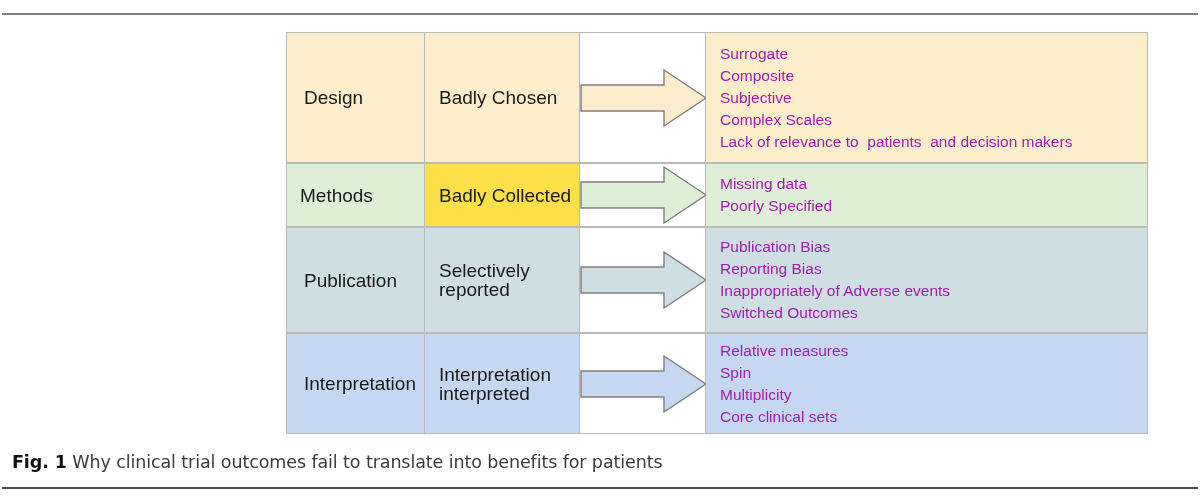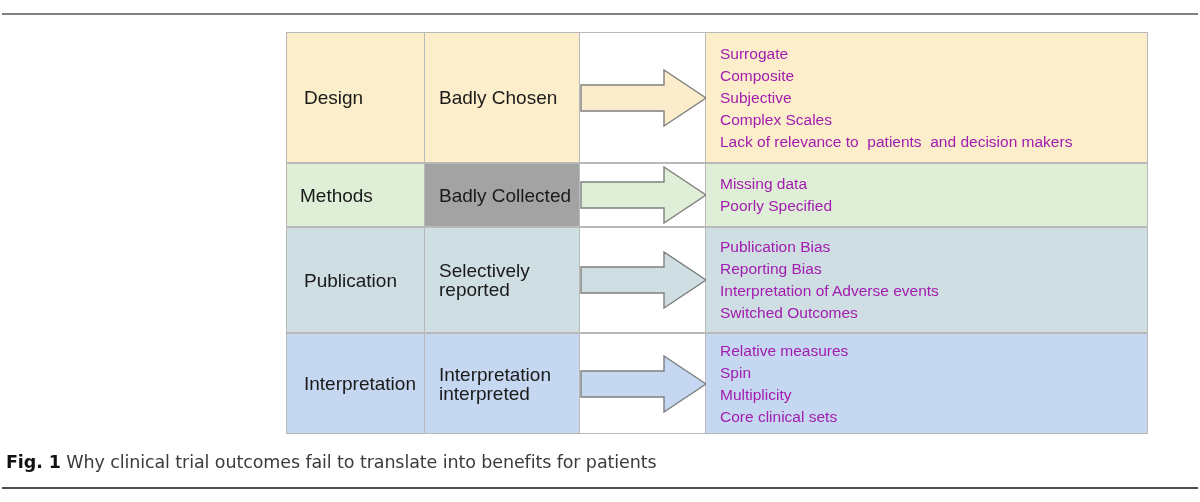--- a/index.html
+++ b/index.html
@@ -117,21 +117,21 @@
     transform: translateY(-50%);
     width: 134px;
     height: 60px;
     pointer-events: none;
   }
   .arrow-wrap svg { display: block; overflow: visible; }
 
   
   .caption {
     position: absolute;
-    left: 6px;
+    left: 12px;
     top: 452px;
     width: 1150px;
     font-family: "DejaVu Sans", sans-serif;
     font-size: 17.5px;
     color: #3b3b3b;
     letter-spacing: -0.1px;
     white-space: nowrap;
   }
   .caption b {
     color: #111111;
@@ -169,21 +169,21 @@
           <div>Complex Scales</div>
           <div>Lack of relevance to  patients  and decision makers</div>
         </div>
       </div>
     </div>
 
     <div class="row r2">
       <div class="cell cell-cat" style="background: rgb(223, 238, 214); padding-left: 13px;">
         <span class="label">Methods</span>
       </div>
-      <div class="cell cell-desc" style="background: #a3a3a3;">
+      <div class="cell cell-desc" style="background: #fde047;">
         <span class="label">Badly Collected</span>
       </div>
       <div class="cell cell-arrow">
         <span class="arrow-wrap">
           <svg width="134" height="60" viewBox="0 0 134 60">
             <path d="M1,17 L84,17 L84,2 L126,30 L84,58 L84,43 L1,43 Z" fill="#dfeed6" stroke="#7f7f7f" stroke-width="1.4" stroke-linejoin="miter"></path>
           </svg>
         </span>
       </div>
       <div class="cell cell-list" style="background: rgb(223, 238, 214);">
@@ -206,21 +206,21 @@
         <span class="arrow-wrap">
           <svg width="134" height="60" viewBox="0 0 134 60">
             <path d="M1,17 L84,17 L84,2 L126,30 L84,58 L84,43 L1,43 Z" fill="#cedee2" stroke="#7f7f7f" stroke-width="1.4" stroke-linejoin="miter"></path>
           </svg>
         </span>
       </div>
       <div class="cell cell-list" style="background: rgb(206, 222, 226);">
         <div class="list">
           <div>Publication Bias</div>
           <div>Reporting Bias</div>
-          <div>Interpretation of Adverse events</div>
+          <div>Inappropriately of Adverse events</div>
           <div>Switched Outcomes</div>
         </div>
       </div>
     </div>
 
     <div class="row r4">
       <div class="cell cell-cat" style="background: rgb(198, 216, 241);">
         <span class="label">Interpretation</span>
       </div>
       <div class="cell cell-desc" style="background: rgb(198, 216, 241);">

